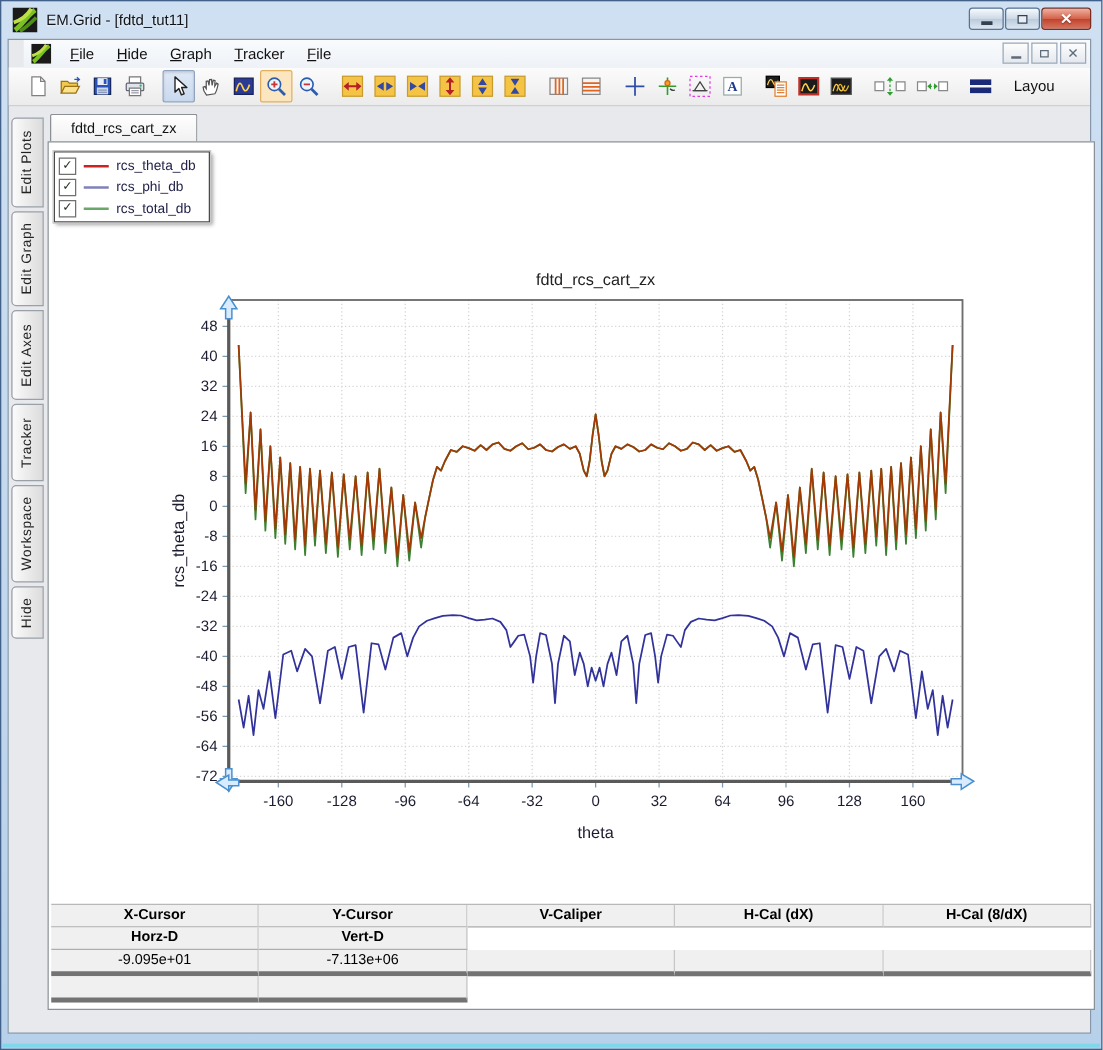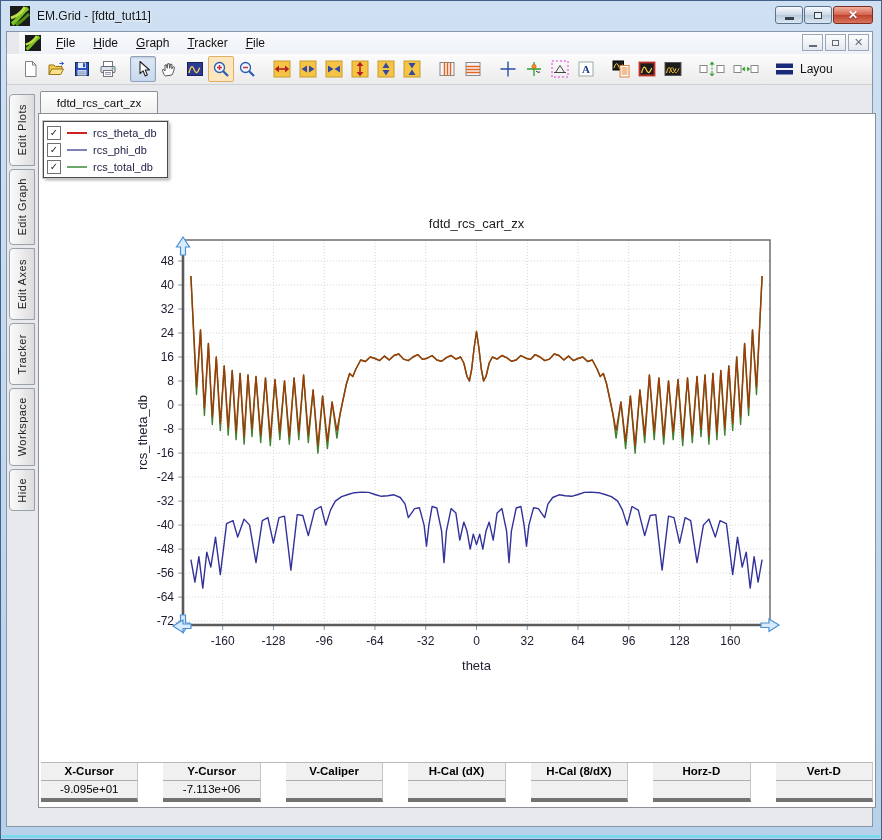--- a/index.html
+++ b/index.html
@@ -31,21 +31,21 @@
   .mbtn .glyph-min{width:8px;height:2px;background:#5d6b7a;margin-top:7px;}
   .mbtn .glyph-rest{width:7px;height:6px;border:1.4px solid #5d6b7a;background:transparent;}
   
   .toolbar{position:absolute;left:0;right:0;top:22px;height:31px;background:linear-gradient(#fcfcfc,#ebebeb);
     border-bottom:1px solid #cdd1d6;display:flex;align-items:center;padding-left:10px;box-sizing:border-box;}
   .tgroup{display:flex;align-items:center;margin-right:9px;}
   .tbtn{width:24px;height:24px;display:flex;align-items:center;justify-content:center;border:1px solid transparent;border-radius:2px;}
   .tbtn.wide{width:32px;}
   .tbtn.pressed{border-color:#8fa3c0;background:linear-gradient(#dfe9f6,#c9d9ee);box-shadow:inset 0 1px 2px rgba(0,0,0,.15);}
   .tbtn.hl{background:#fbe6c0;border-color:#e0b060;}
-  .layoutwrap{display:flex;align-items:center;gap:2px;}
+  .layoutwrap{display:flex;align-items:center;gap:13px;}
   .layoutlabel{font-size:12px;color:#111;white-space:nowrap;}
   
   .sidetab{position:absolute;left:2px;width:26px;border:1px solid #9aa0a8;border-radius:4px 0 0 4px;
     background:linear-gradient(90deg,#fbfbfb,#dcdcdc);box-sizing:border-box;display:flex;align-items:center;justify-content:center;}
   .sidetab span{writing-mode:vertical-rl;transform:rotate(180deg);font-size:11px;color:#222;letter-spacing:.5px;}
   
   .tabstrip{position:absolute;left:31px;top:58px;width:838px;height:23px;}
   .doctab{position:absolute;left:2px;top:1px;width:118px;height:23px;background:linear-gradient(#ffffff,#f0f0f0);
     border:1px solid #8a9096;border-bottom:none;border-radius:2px 2px 0 0;font-size:11.5px;color:#111;
     display:flex;align-items:center;justify-content:center;box-sizing:border-box;}
@@ -54,21 +54,21 @@
   .chart{position:absolute;left:0;top:0;}
   
   .legend{position:absolute;left:4px;top:7px;background:#fff;border:1px solid #4a4a4a;outline:1px solid #c9c9c9;
     box-shadow:2px 2px 3px rgba(0,0,0,.35);padding:2px 10px 2px 3px;}
   .legend-row{display:flex;align-items:center;gap:6px;height:17px;}
   .cb{width:12px;height:12px;border:1px solid #707070;background:#fff;font-size:10px;line-height:12px;text-align:center;color:#1a2a1a;box-sizing:content-box;}
   .sw{width:20px;height:2px;}
   .llbl{font-size:11px;color:#23234a;}
   
   .rtable{position:absolute;left:2px;right:2px;bottom:5px;border-top:1px solid #b8b8b8;}
-  .rrow{display:grid;grid-template-columns:repeat(7,1fr);gap:25px;}
+  .rrow{display:grid;grid-template-columns:repeat(5,1fr);}
   .rcell{height:17px;background:#f0f0f0;border-right:1px solid #c6c6c6;border-bottom:4px solid #737373;
     font-size:11.5px;text-align:center;line-height:17px;color:#000;overflow:hidden;}
   .rcell.hd{font-weight:700;border-bottom:1px solid #aeaeae;}
   .tick{font-size:12px;fill:#1c1c30;}
   .axlabel{font-size:13px;fill:#1c1c30;}
   .ctitle{font-size:13px;fill:#222;}
 </style>
 </head>
 <body>
 

